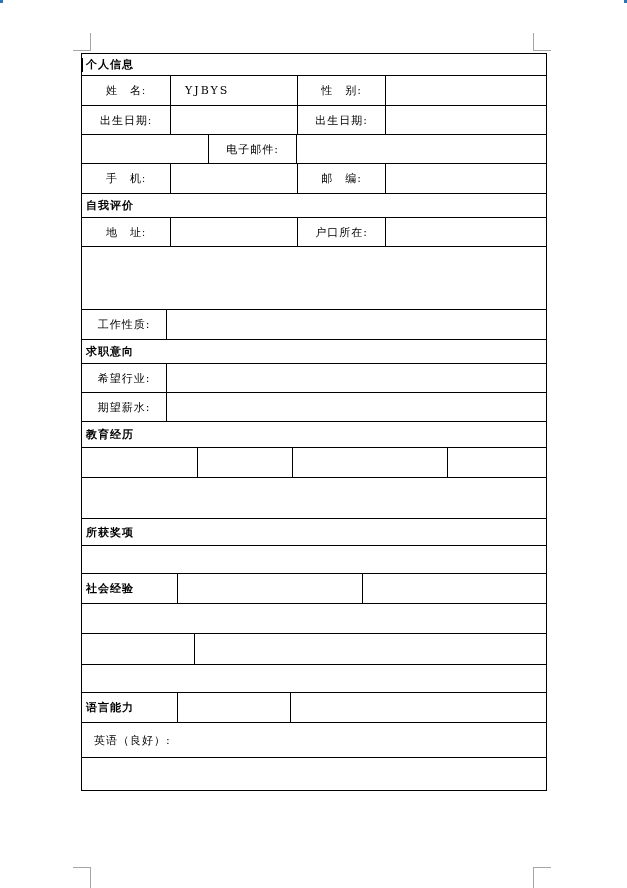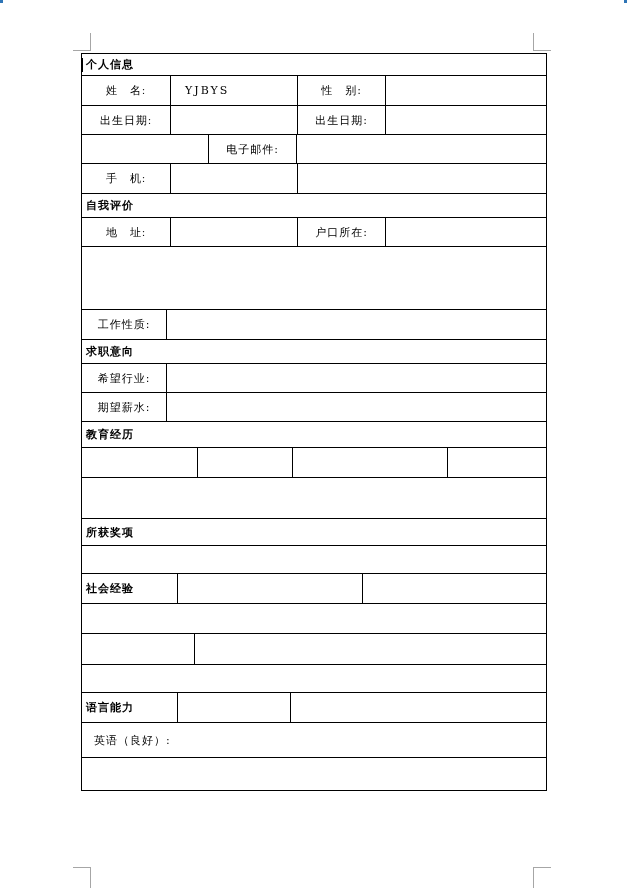--- a/index.html
+++ b/index.html
@@ -82,20 +82,21 @@
     <div class="cell val"></div>
   </div>
   <div class="row" style="height:29px">
     <div class="cell val w127"></div>
     <div class="cell lab w88">电子邮件:</div>
     <div class="cell val"></div>
   </div>
   <div class="row" style="height:30px">
     <div class="cell lab w89">手　机:</div>
     <div class="cell val w127"></div>
+    <div class="cell lab w88">邮　编:</div>
     <div class="cell val"></div>
   </div>
   <div class="row" style="height:24px">
     <div class="cell sec">自我评价</div>
   </div>
 
   <div class="row" style="height:29px">
     <div class="cell lab w89">地　址:</div>
     <div class="cell val w127"></div>
     <div class="cell lab w88">户口所在:</div>

